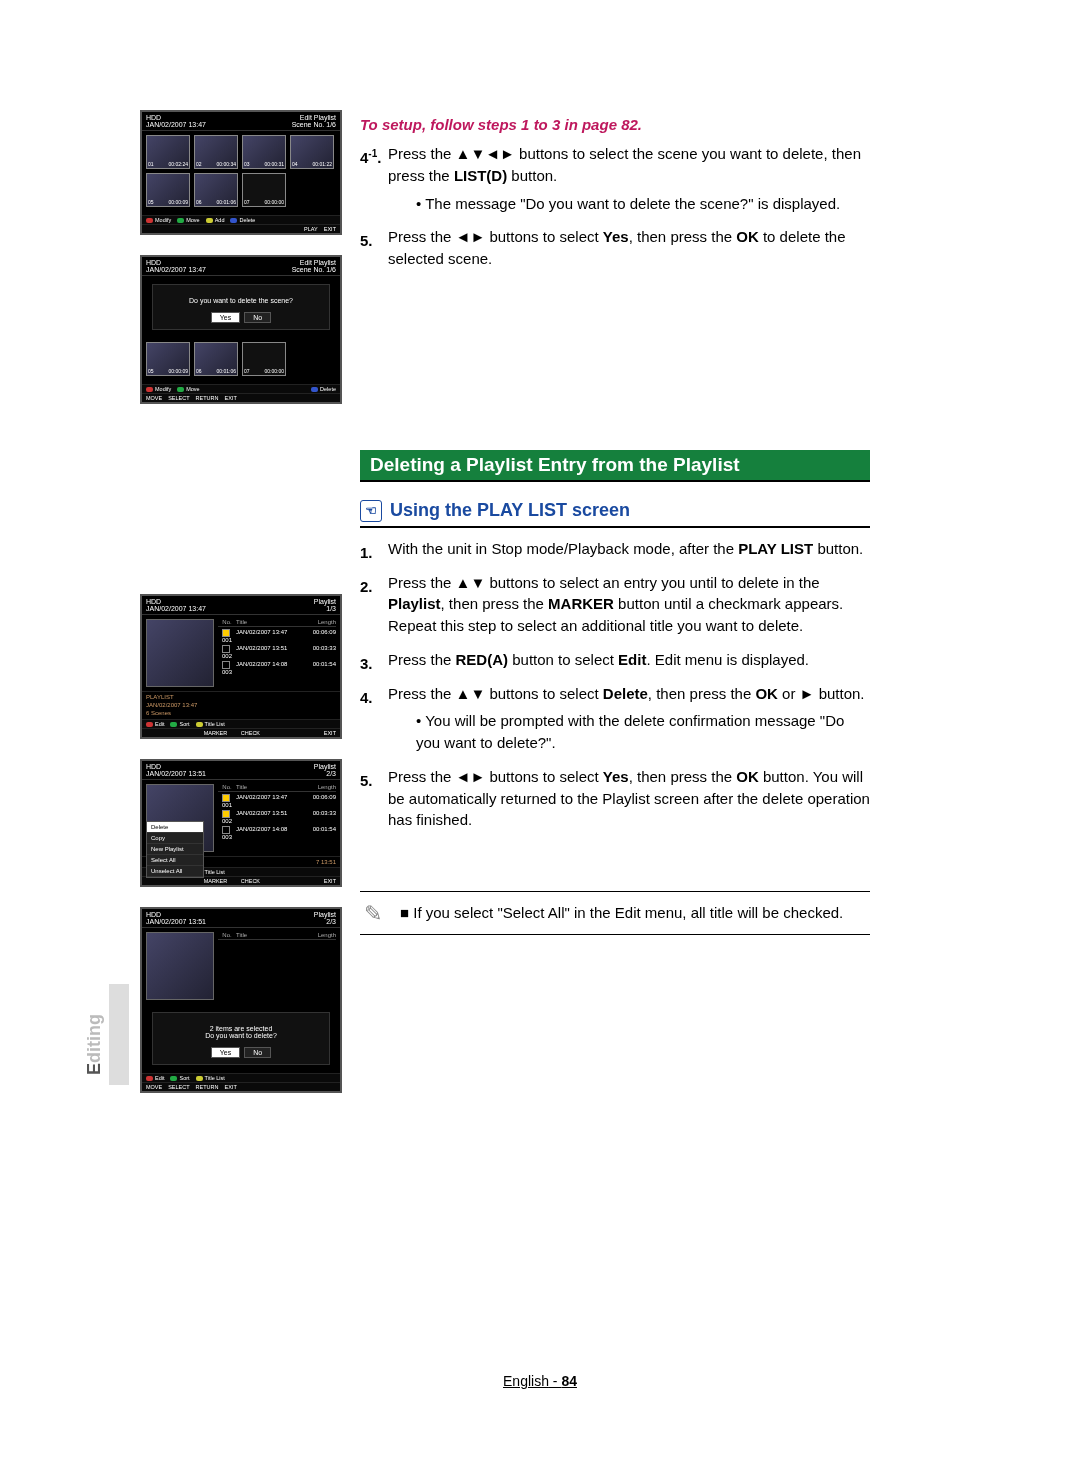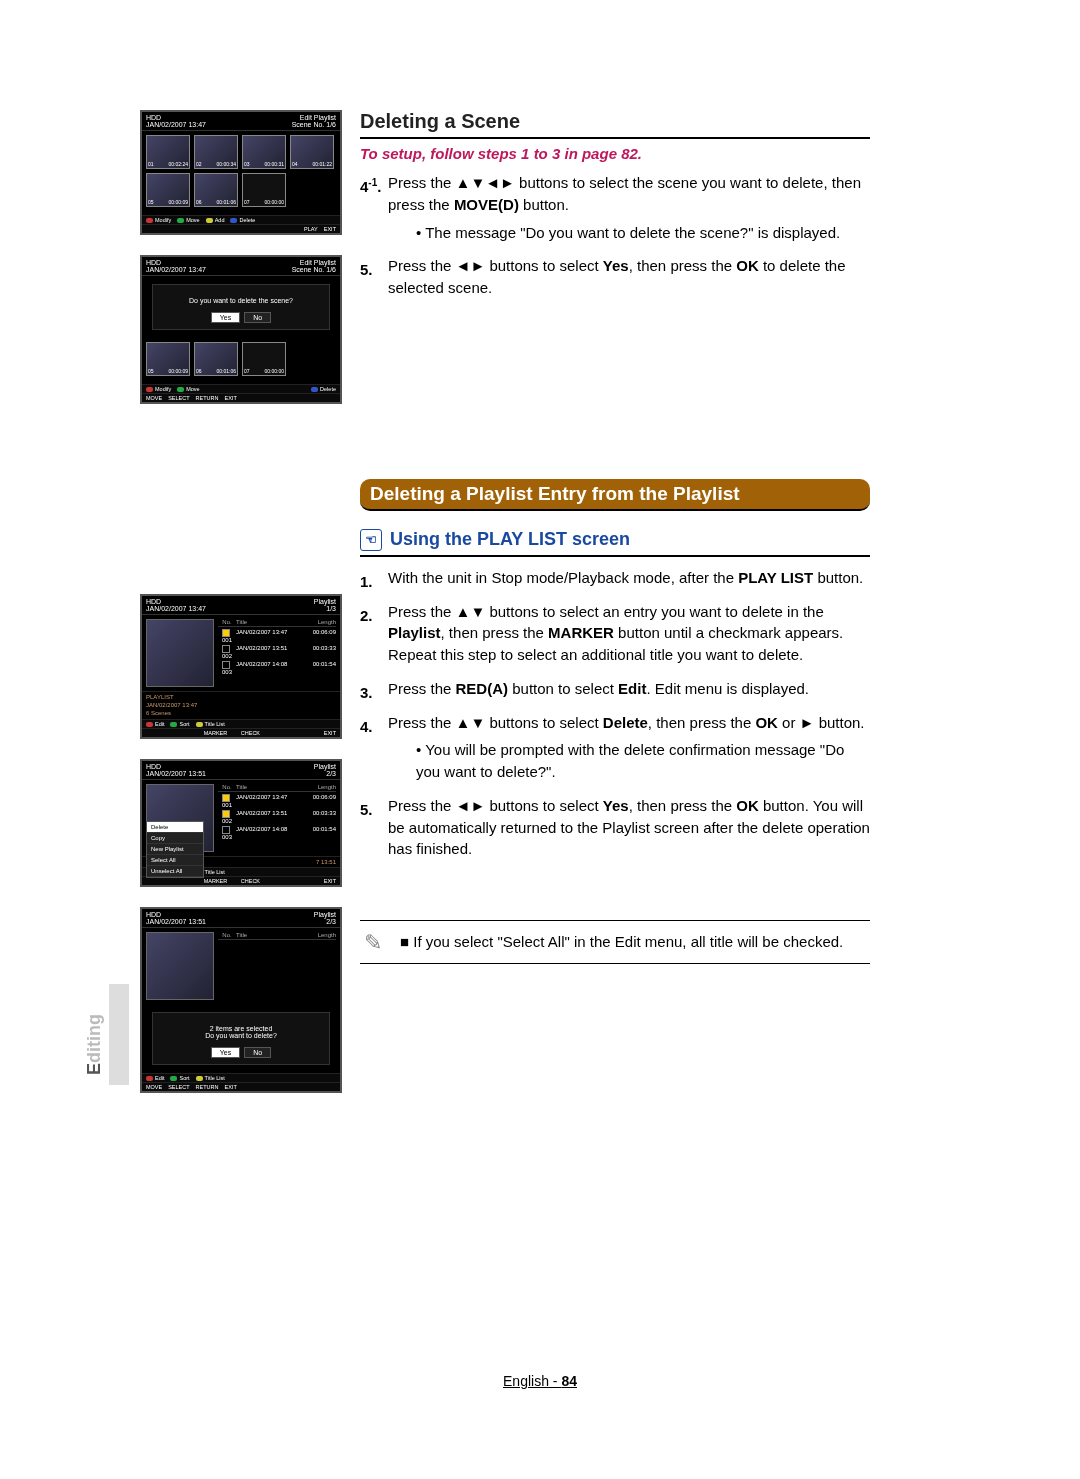--- a/index.html
+++ b/index.html
@@ -149,22 +149,22 @@
     font-size: 15px;
     margin: 6px 0 10px 0;
   }
   ol.steps { list-style:none; padding:0; margin:0 0 60px 0; font-size:15px; line-height:1.45;}
   ol.steps li { margin-bottom:12px; padding-left:28px; position:relative;}
   ol.steps li .num{position:absolute;left:0;top:4px;font-weight:bold;}
   ol.steps li .sup{font-size:10px;vertical-align:super;}
   ul.sub { list-style:none; padding-left:0; margin:6px 0 0 0;}
   ul.sub li::before{content:"• ";}
   .sec2-title {
-    background:#a16207; color:#fff; font-weight:bold; font-size:19px;
-    padding:4px 10px; margin: 180px 0 18px 0; border-bottom:2px solid #000;border-radius:10px;
+    background:#15803d; color:#fff; font-weight:bold; font-size:19px;
+    padding:4px 10px; margin: 180px 0 18px 0; border-bottom:2px solid #000;
   }
   .sub-title {
     display:flex; align-items:center; gap:8px; font-weight:bold; font-size:18px;
     color:#1a4aa0; border-bottom:2px solid #000; padding-bottom:4px; margin-bottom:10px;
   }
   .hand-icon {
     width:20px;height:20px;border:1px solid #1a4aa0;border-radius:3px;
     display:inline-flex;align-items:center;justify-content:center;font-size:13px;color:#1a4aa0;
   }
   .note-box {
@@ -477,47 +477,46 @@
           <span>MOVE</span>
           <span>SELECT</span>
           <span>RETURN</span>
           <span>EXIT</span>
         </div>
       </div>
 
     </div>
 
     <div class="right-col">
-      <h2 class="section">Deleting a Scene</h2>
       <div class="setup-note">To setup, follow steps 1 to 3 in page 82.</div>
       <ol class="steps">
         <li>
           <span class="num"><span>4</span><span class="sup">-1</span><span>.</span></span>
-          <span>Press the </span><span class="arrows">▲▼◄►</span><span> buttons to select the scene you want to delete, then press the </span><strong>MOVE(D)</strong><span> button.</span>
+          <span>Press the </span><span class="arrows">▲▼◄►</span><span> buttons to select the scene you want to delete, then press the </span><strong>LIST(D)</strong><span> button.</span>
           <ul class="sub">
               <li>The message "Do you want to delete the scene?" is displayed.</li>
             </ul>
         </li>
         <li>
           <span class="num">5.</span>
           <span>Press the </span><span class="arrows">◄►</span><span> buttons to select </span><strong>Yes</strong><span>, then press the </span><strong>OK</strong><span> to delete the selected scene.</span>
         </li>
       </ol>
 
       <div class="sec2-title">Deleting a Playlist Entry from the Playlist</div>
       <div class="sub-title">
         <span class="hand-icon">☜</span>
         <span>Using the PLAY LIST screen</span>
       </div>
       <ol class="steps">
         <li><span class="num">1.</span>
           <span>With the unit in Stop mode/Playback mode, after the </span><strong>PLAY LIST</strong><span> button.</span>
         </li>
         <li><span class="num">2.</span>
-          <span>Press the </span><span class="arrows">▲▼</span><span> buttons to select an entry you want to delete in the </span><strong>Playlist</strong><span>, then press the </span><strong>MARKER</strong><span> button until a checkmark appears. Repeat this step to select an additional title you want to delete.</span>
+          <span>Press the </span><span class="arrows">▲▼</span><span> buttons to select an entry you until to delete in the </span><strong>Playlist</strong><span>, then press the </span><strong>MARKER</strong><span> button until a checkmark appears. Repeat this step to select an additional title you want to delete.</span>
         </li>
         <li><span class="num">3.</span>
           <span>Press the </span><strong>RED(A)</strong><span> button to select </span><strong>Edit</strong><span>. Edit menu is displayed.</span>
         </li>
         <li><span class="num">4.</span>
           <span>Press the </span><span class="arrows">▲▼</span><span> buttons to select </span><strong>Delete</strong><span>, then press the </span><strong>OK</strong><span> or </span><span class="arrows">►</span><span> button.</span>
           <ul class="sub">
               <li>You will be prompted with the delete confirmation message "Do you want to delete?".</li>
             </ul>
         </li>

